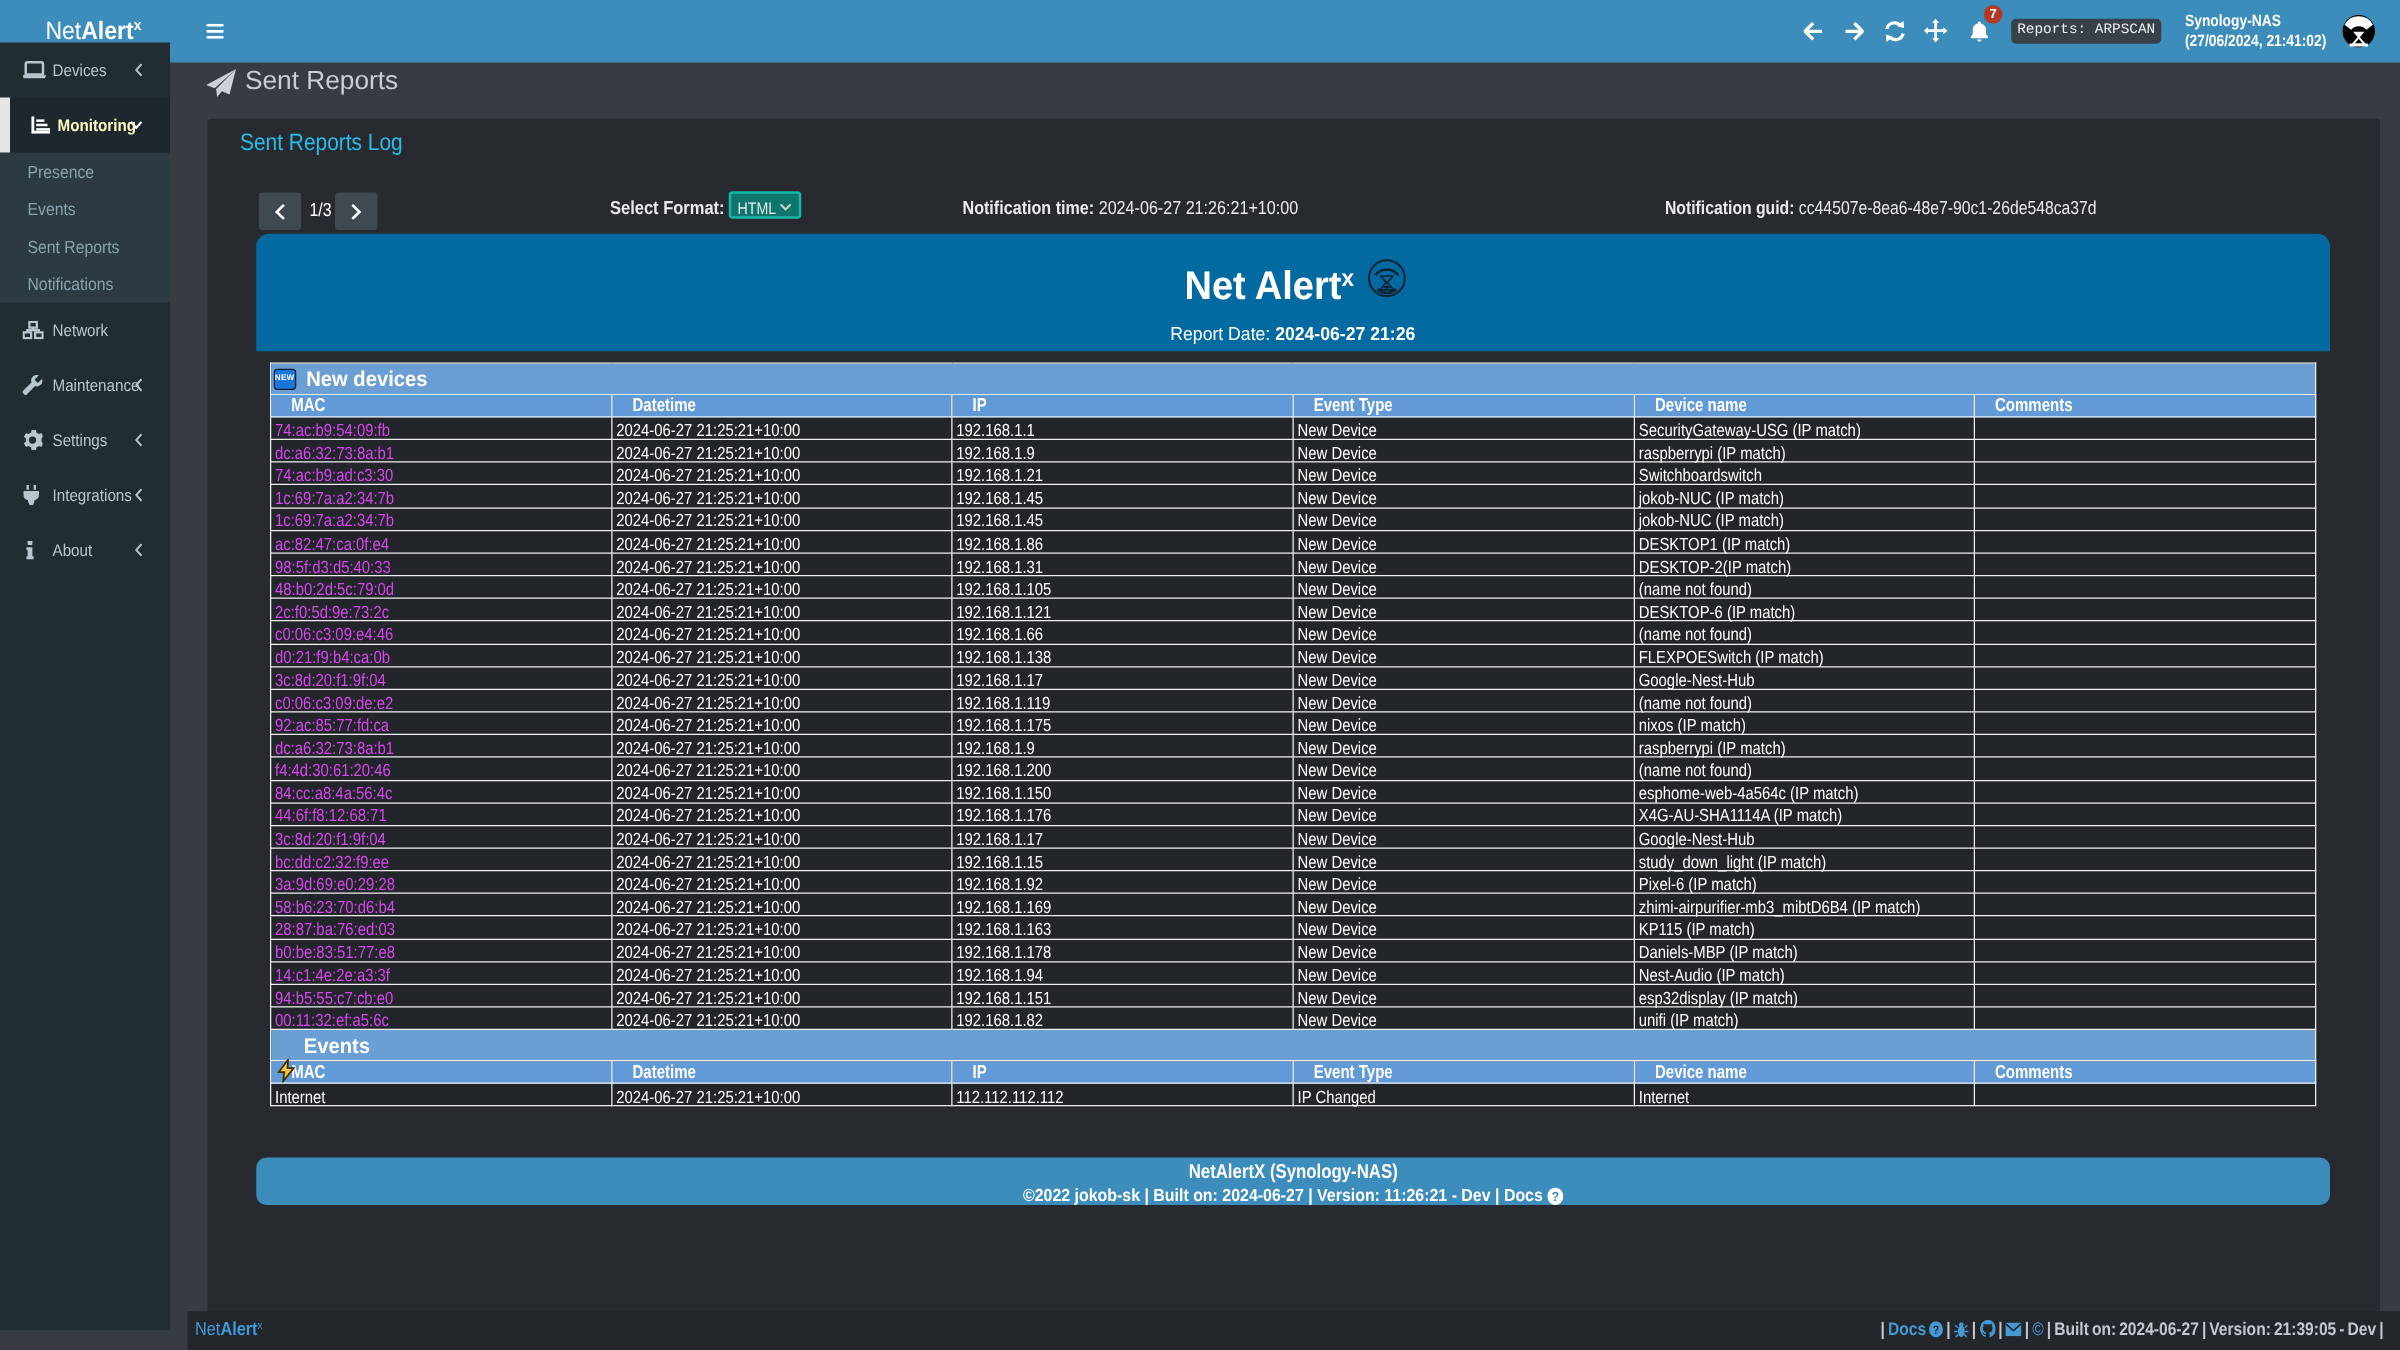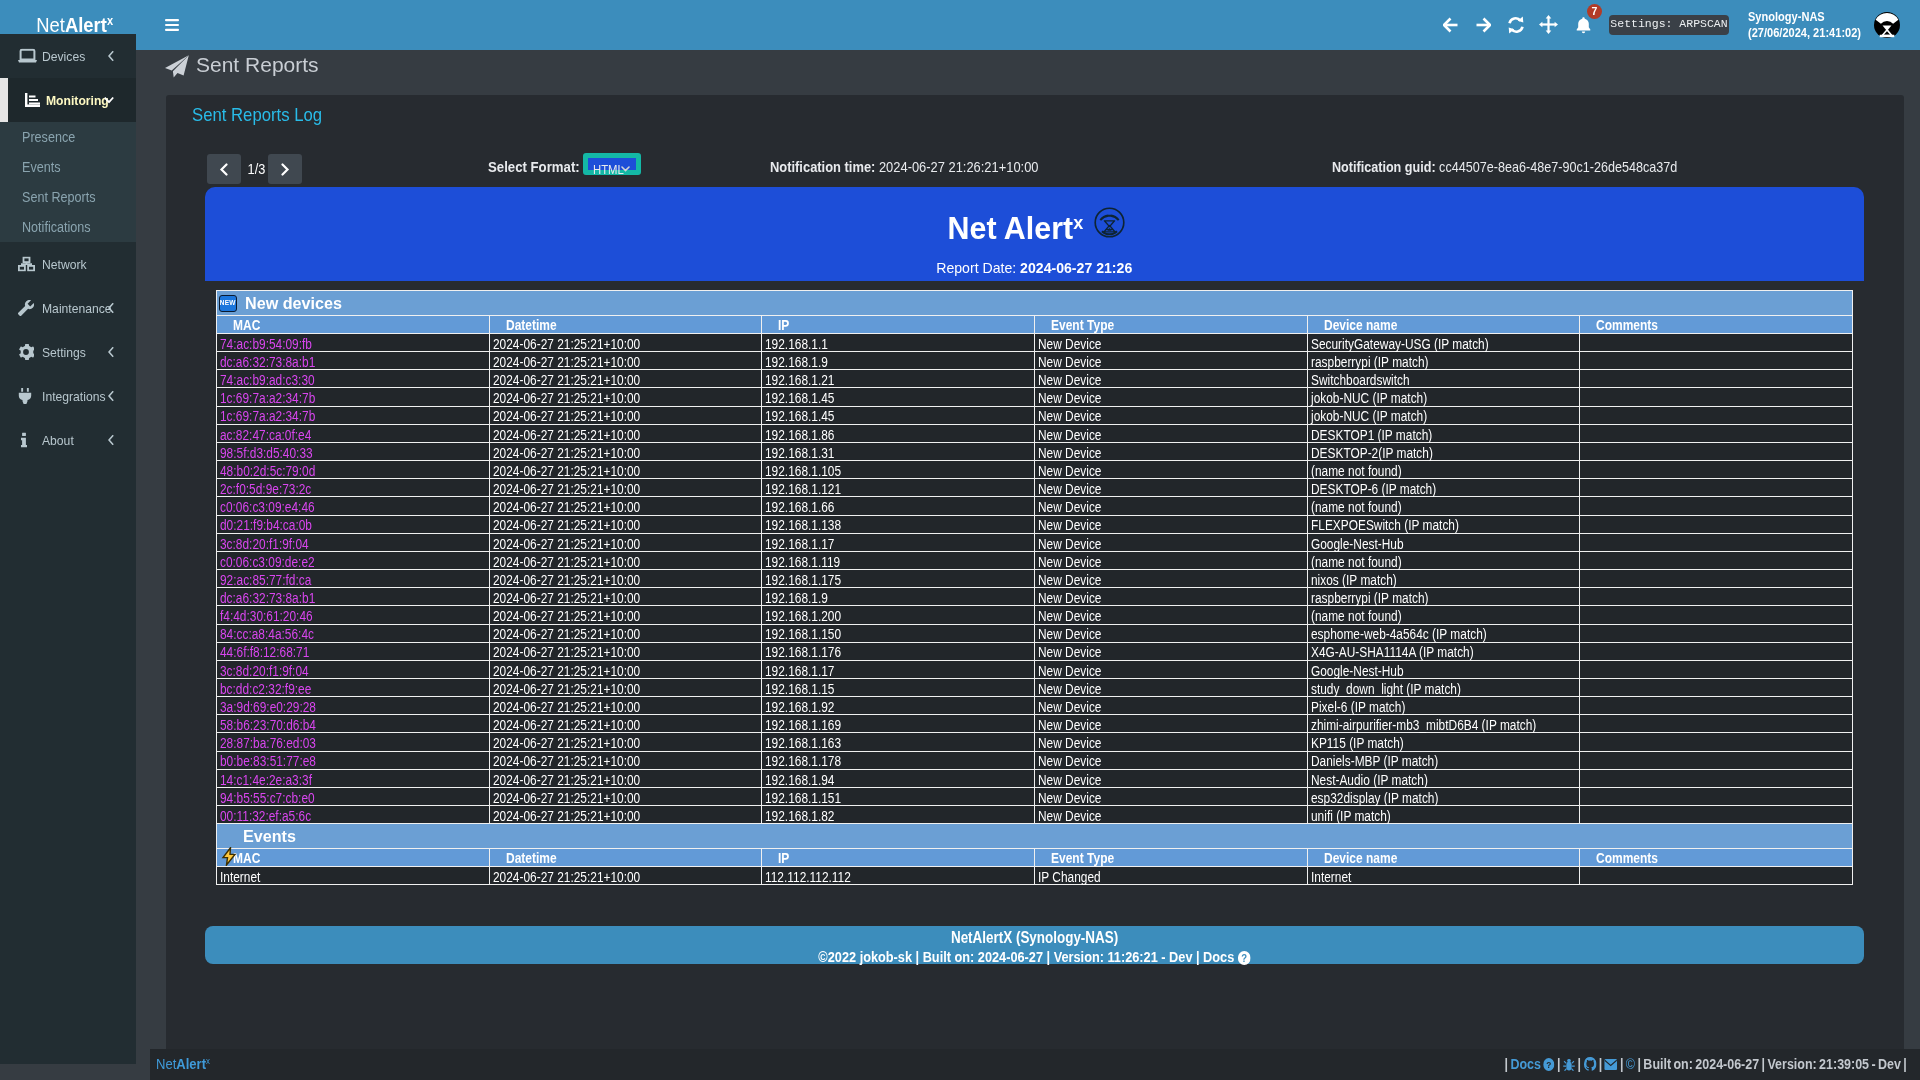--- a/index.html
+++ b/index.html
@@ -24,23 +24,23 @@
 .smi span{display:inline-block;margin-left:21.5px;transform:scaleX(.9);transform-origin:0 50%;white-space:nowrap}
 #chdr{position:absolute;left:150px;top:50px;width:1770px;height:45px}
 #chdr .t{position:absolute;left:46px;top:3px;font-size:21px;color:#c9ced4}
 #chdr svg{position:absolute;left:15px;top:5px}
 #box{position:absolute;left:166px;top:95px;width:1738px;height:980px;background:#272b30;border-radius:3px}
 #boxtitle{position:absolute;left:26px;top:9px;font-size:19px;color:#29bce9}
 .pgbtn{position:absolute;width:34px;height:30px;background:#404850;border-radius:3px;top:59px}
 #pg13{position:absolute;left:79px;top:59px;width:22px;height:30px;line-height:30px;text-align:center;color:#fff;font-size:15px;font-weight:400}
 .lbl{position:absolute;top:63px;font-size:15px;color:#e8eaed;font-weight:700;line-height:17px}
 .lbl span.v{font-weight:400}
-#selfmt{position:absolute;left:417px;top:58px;width:58px;height:22px;background:#1d4ed8;border:5px solid #14b8a6;border-radius:3px;color:#e8eaed;font-size:13.5px;line-height:19px;padding:1.5px 0 0 5px}
+#selfmt{position:absolute;left:417px;top:58px;width:58px;height:22px;background:#0f766e;border:2px solid #14b8a6;border-radius:3px;color:#e8eaed;font-size:13.5px;line-height:19px;padding:1.5px 0 0 5px}
 #report{position:absolute;left:39px;top:92px;width:1659px;color:#fff}
-#rhead{position:absolute;left:0;top:0;width:1659px;height:94px;background:#1d4ed8;border-radius:10px 10px 0 0;text-align:center}
+#rhead{position:absolute;left:0;top:0;width:1659px;height:94px;background:#0369a1;border-radius:10px 10px 0 0;text-align:center}
 #rtitle{position:absolute;width:100%;top:20px;font-size:32px;font-weight:700;line-height:37px}
 #rtitle sup{font-size:19px;vertical-align:baseline;position:relative;top:-10px;line-height:0}
 #rdate{position:absolute;width:100%;top:72px;font-size:15px;line-height:17px}
 #rdate b{font-weight:700}
 #rtab{position:absolute;left:11px;top:103px;width:1637px;border-collapse:collapse;table-layout:fixed}
 #rtab td{border:1px solid #f0f0f0;font-size:14px;color:#fff;padding:0 0 0 3px;line-height:17.16px;height:17.16px;white-space:nowrap;background:#22262a}
 #rtab tr.d td span{position:relative;top:1.8px}
 #rtab td span{display:inline-block;transform:scaleX(.85);transform-origin:0 50%;white-space:nowrap;vertical-align:top}
 #rtab tr.sec td{background:#6b9fd4;height:24px;font-size:17px;font-weight:700;line-height:24px;padding-left:28px;position:relative}
 #rtab tr.sec td span{position:relative;top:1px}
@@ -96,21 +96,21 @@
         <path d="M9.5 19 6.7 15.6h5.6z"></path>
         <path d="M0 9.5 3.4 6.7v5.6z"></path>
         <path d="M19 9.5 15.6 12.3V6.7z"></path>
       </g>
     </svg>
   <svg class="nico" style="left:1575px;top:16px" width="17" height="18" viewBox="0 0 17 18">
       <path fill="#fff" d="M8.5 1.2c.7 0 1.2.5 1.2 1.2v.4c2.4.5 4.1 2.5 4.1 5v3.4l1.5 2.2c.3.5 0 1.2-.7 1.2H2.4c-.7 0-1-.7-.7-1.2l1.5-2.2V7.8c0-2.5 1.7-4.5 4.1-5v-.4c0-.7.5-1.2 1.2-1.2z"></path>
       <path fill="#fff" d="M6.8 15.6h3.4a1.7 1.7 0 0 1-3.4 0z"></path>
     </svg>
   <div class="nico" style="left:1587px;top:3.5px;width:15px;height:15px;border-radius:50%;background:#b23b27;color:#fff;font-size:10.5px;font-weight:700;text-align:center;line-height:15px">7</div>
-  <div class="nico" style="left:1609px;top:15px;width:120px;height:19.5px;background:#3a4047;border-radius:4px;color:#eceff1;font-family:'Liberation Mono',monospace;font-size:11.5px;text-align:center;line-height:18px;white-space:nowrap">Settings: ARPSCAN</div>
+  <div class="nico" style="left:1609px;top:15px;width:120px;height:19.5px;background:#3a4047;border-radius:4px;color:#eceff1;font-family:'Liberation Mono',monospace;font-size:11.5px;text-align:center;line-height:18px;white-space:nowrap">Reports: ARPSCAN</div>
   <div class="nico" style="left:1748px;top:11px;color:#fff;font-size:13px;font-weight:700;line-height:12.5px;transform:scaleX(.85);transform-origin:0 50%;white-space:nowrap">Synology-NAS<br><span style="display:inline-block;margin-top:3px">(27/06/2024, 21:41:02)</span></div>
   <svg class="nico" style="left:1874px;top:12px" width="26" height="26" viewBox="0 0 64 64">
       <circle cx="32" cy="32" r="32" fill="#000"></circle>
       <path d="M4 19 A32 32 0 0 1 60 19 L47 29 A20 20 0 0 0 17 29 Z" fill="#fff"></path>
       <path d="M21 33h22L32 47z" fill="#fff"></path>
       <path d="M32 44 44 58H20z" fill="none" stroke="#fff" stroke-width="4"></path>
       <path d="M14 56h36v6H14z" fill="#fff"></path>
     </svg>
 </div>
 <div id="side">

